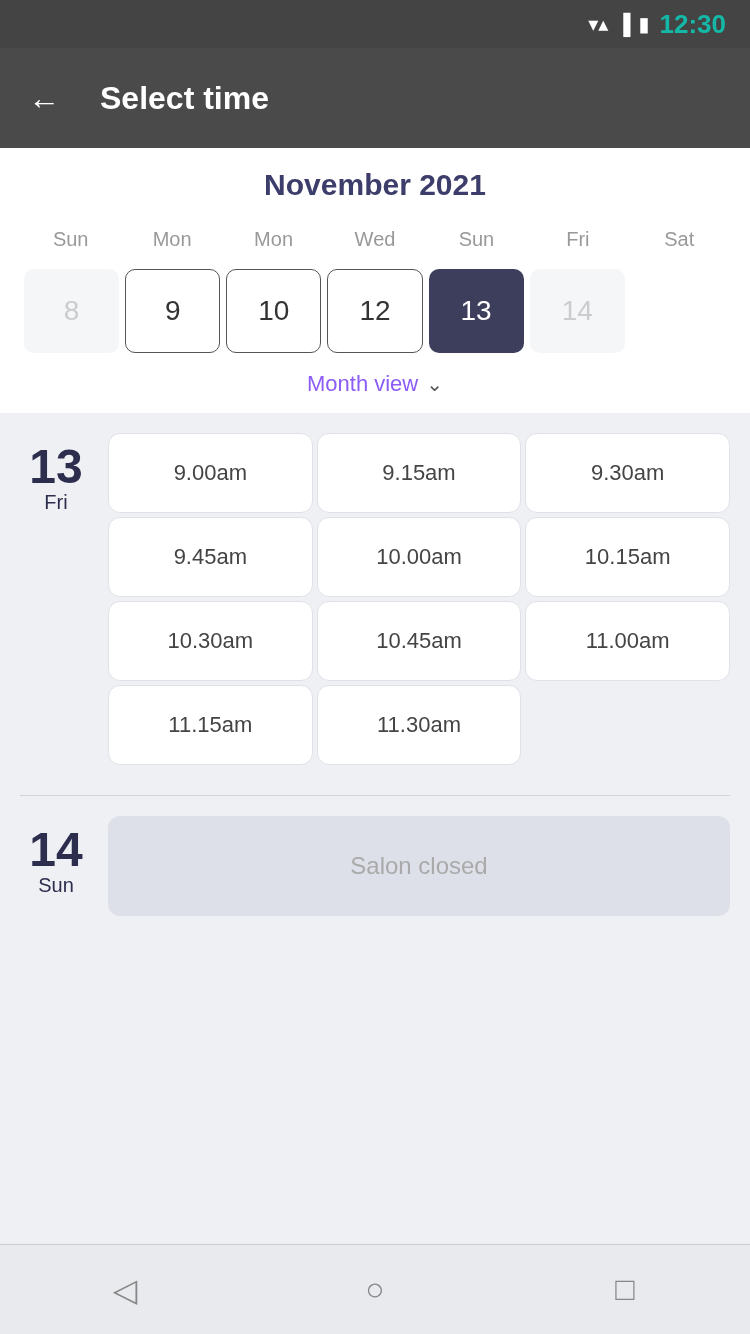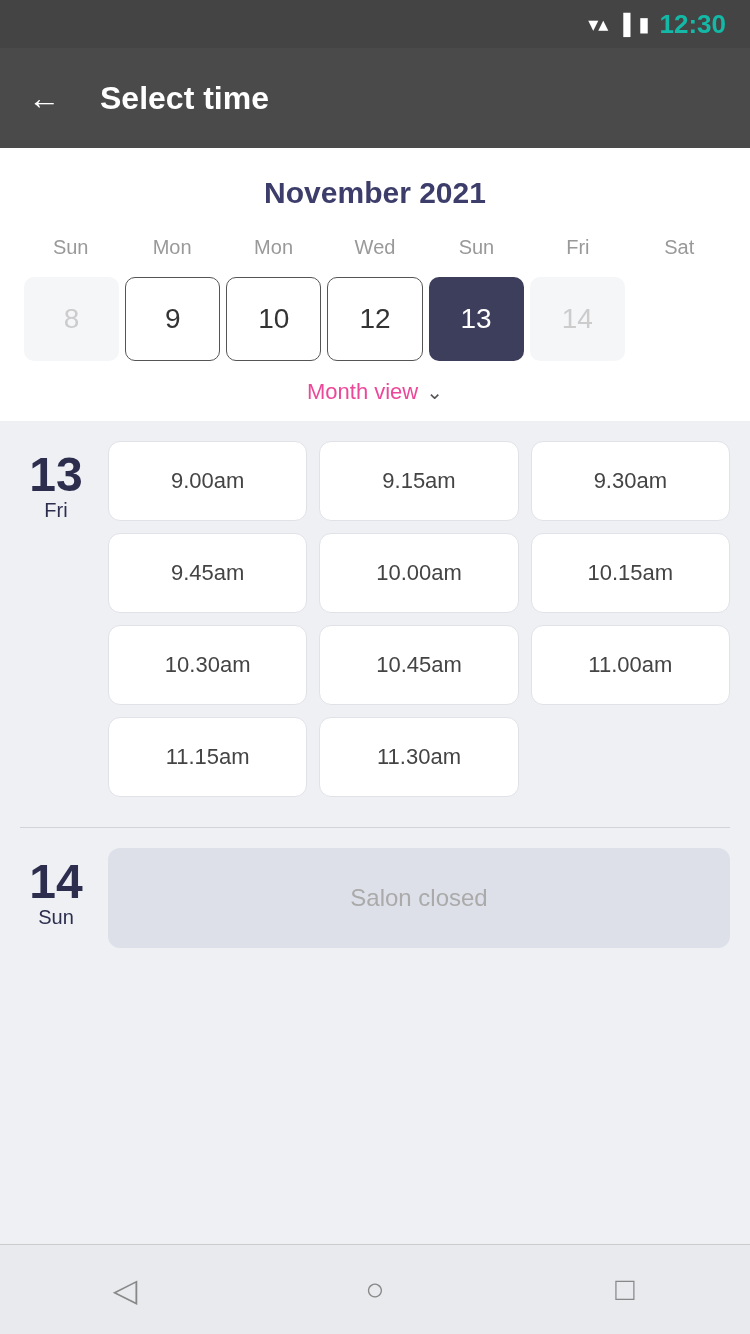--- a/index.html
+++ b/index.html
@@ -56,21 +56,21 @@
     .header-title {
       color: white;
       font-size: 32px;
       font-weight: 700;
       margin-left: 20px;
     }
 
     
     .calendar-section {
       background: white;
-      padding: 28px 20px 0 20px;
+      padding: 20px 20px 0 20px;
     }
     .month-title {
       text-align: center;
       font-size: 30px;
       font-weight: 600;
       color: #3d3d6b;
       margin-bottom: 20px;
     }
     .weekdays {
       display: grid;
@@ -121,21 +121,21 @@
     .month-view-row {
       display: flex;
       align-items: center;
       justify-content: center;
       padding: 18px 0 16px 0;
       gap: 8px;
       cursor: pointer;
     }
     .month-view-label {
       font-size: 22px;
-      color: #ec4899;
+      color: #8b5cf6;
     }
     .chevron-down {
       font-size: 20px;
       color: #555;
     }
 
     
     .time-section {
       background: #eef0f4;
       padding: 20px 20px;
@@ -162,21 +162,21 @@
     }
     .day-name {
       font-size: 20px;
       color: #2d2d4e;
       font-weight: 400;
     }
     .time-slots-grid {
       flex: 1;
       display: grid;
       grid-template-columns: repeat(3, 1fr);
-      gap: 12px;
+      gap: 4px;
     }
     .time-slot {
       background: white;
       border-radius: 12px;
       height: 80px;
       display: flex;
       align-items: center;
       justify-content: center;
       font-size: 22px;
       color: #444;

